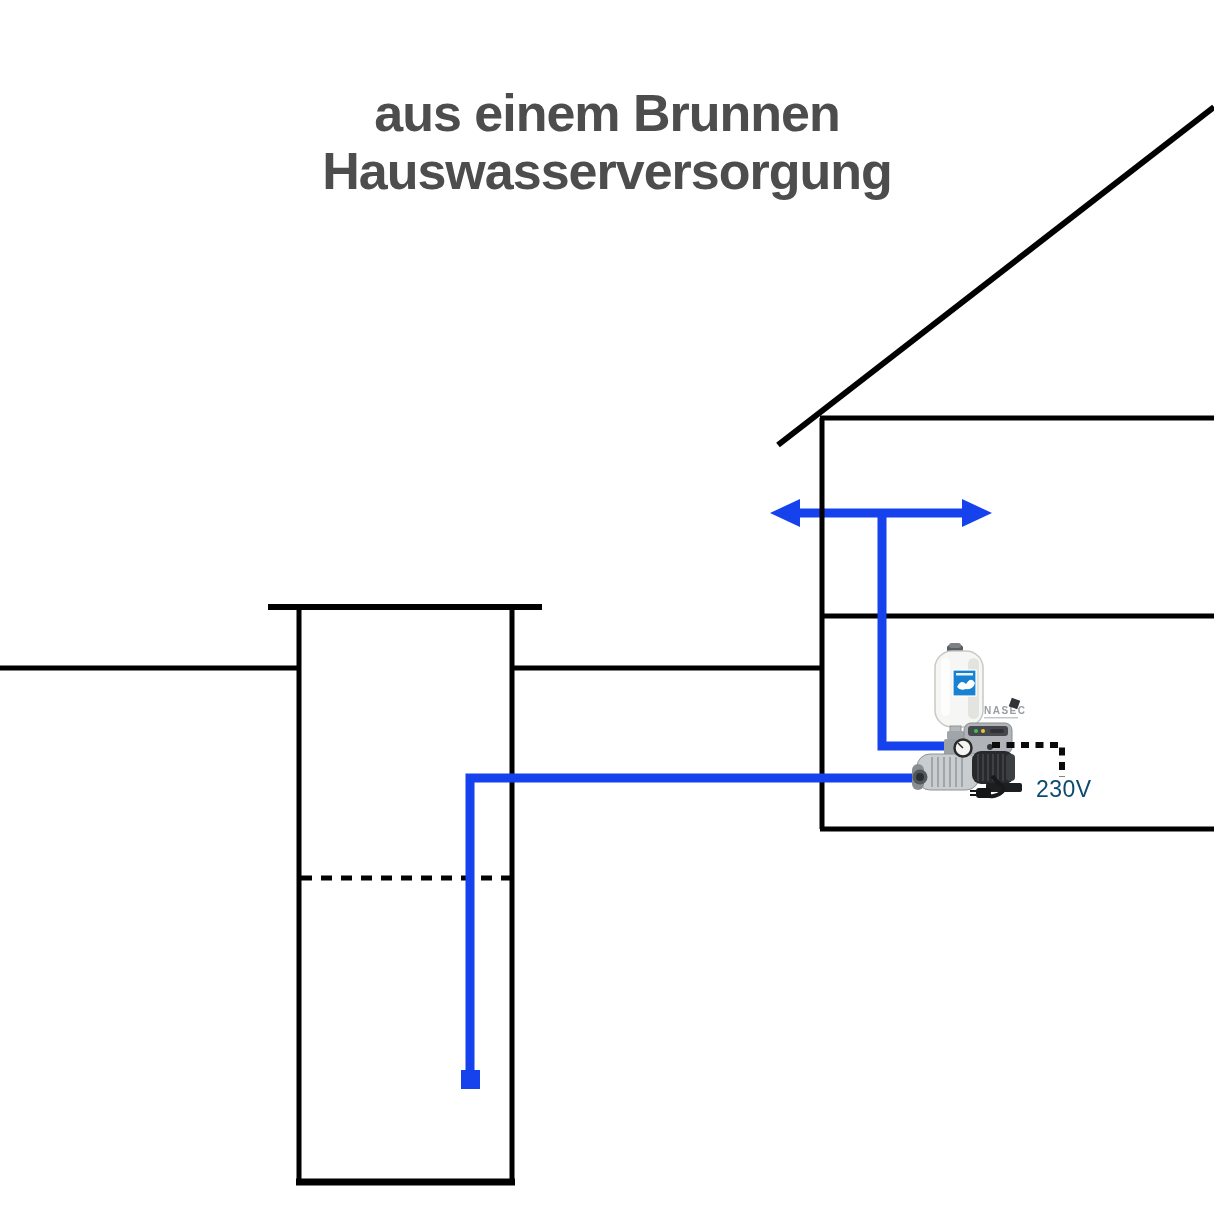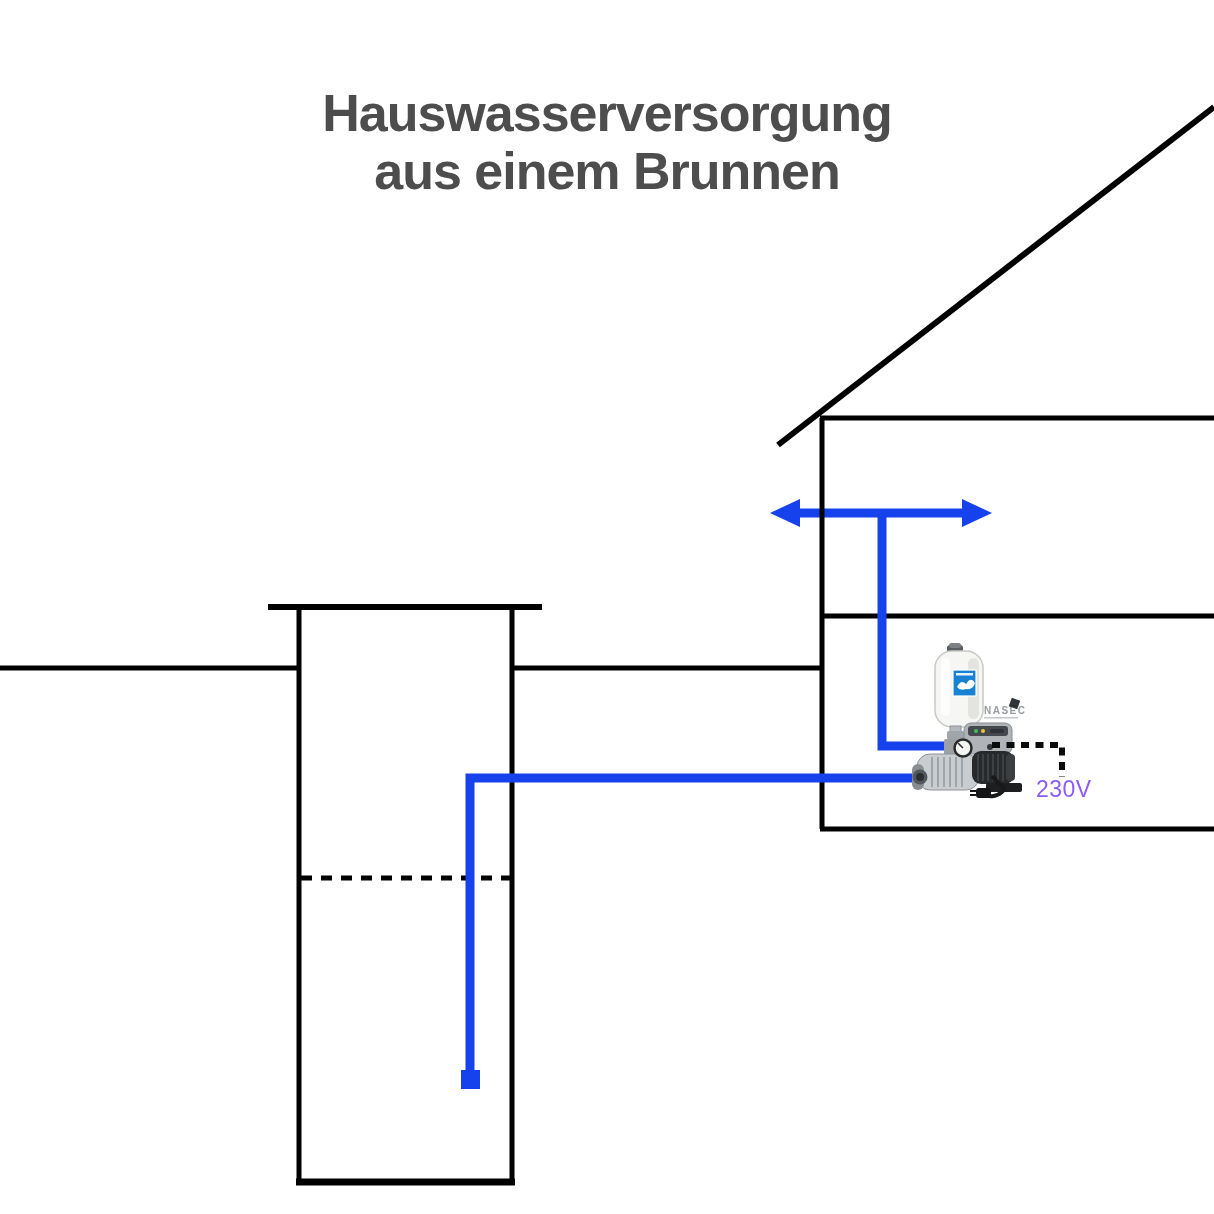--- a/index.html
+++ b/index.html
@@ -18,32 +18,32 @@
     font-weight:800;
     font-size:52px;
     line-height:58px;
     letter-spacing:-1px;
   }
   .diagram-svg{position:absolute;left:0;top:0;}
   .voltage{
     position:absolute;
     left:1036px;top:776px;
     font-size:23px;
-    color:#8b5cf6;
+    color:#0c4a6e;
     letter-spacing:0.5px;
   }
 </style>
 </head>
 <body>
 
 <div class="stage">
 
   <div class="title">
+    <div>aus einem Brunnen</div>
     <div>Hauswasserversorgung</div>
-    <div>aus einem Brunnen</div>
   </div>
 
   <svg class="diagram-svg" width="1214" height="1214" viewBox="0 0 1214 1214">
 
     <g>
       <path d="M796,513 H966" fill="none" stroke-width="9" stroke="#1642ee"></path>
       <path d="M770,513 L800,499 L800,527 Z" fill="#1642ee"></path>
       <path d="M992,513 L962,499 L962,527 Z" fill="#1642ee"></path>
     </g>
 

